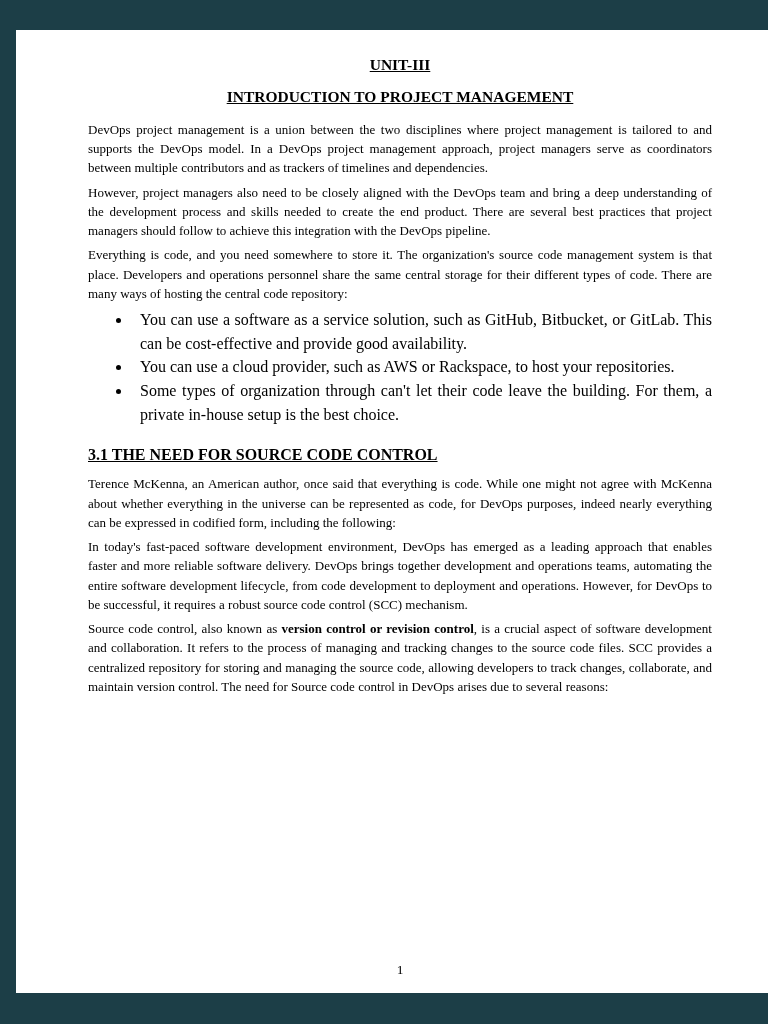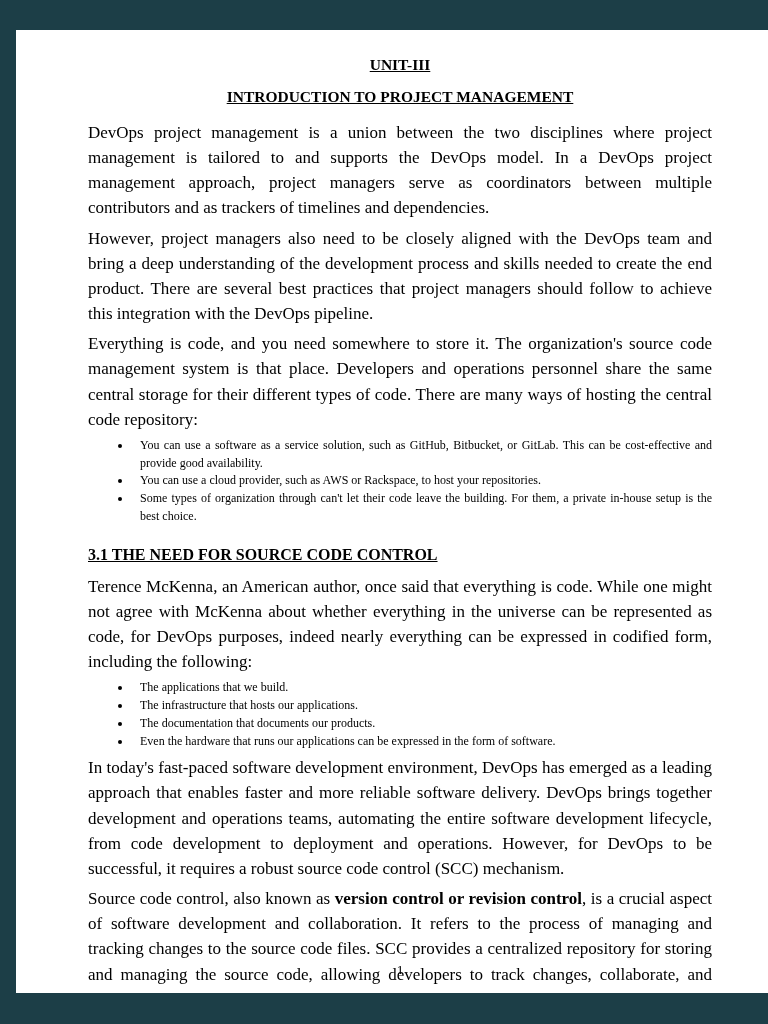--- a/index.html
+++ b/index.html
@@ -34,31 +34,31 @@
   .title {
     font-size: 15.5px;
     font-weight: bold;
     text-align: center;
     margin: 0 0 14px 0;
   }
   .title.second {
   }
   .u { text-decoration: underline; }
   .para {
-    font-size: 17px;
+    font-size: 13px;
     line-height: 1.48;
     text-align: justify;
     margin: 0 0 5px 0;
   }
   ul.bullets {
     margin: 0 0 5px 0;
     padding-left: 44px;
   }
   ul.bullets li {
-    font-size: 12px;
+    font-size: 16px;
     line-height: 1.48;
     text-align: justify;
     padding-left: 8px;
     margin: 0;
   }
   h2.section {
     font-size: 16px;
     font-weight: bold;
     margin: 20px 0 10px 0;
   }
@@ -90,26 +90,20 @@
     <ul class="bullets">
       <li>You can use a software as a service solution, such as GitHub, Bitbucket, or GitLab. This can be cost-effective and provide good availability.</li>
       <li>You can use a cloud provider, such as AWS or Rackspace, to host your repositories.</li>
       <li>Some types of organization through can't let their code leave the building. For them, a private in-house setup is the best choice.</li>
     </ul>
 
     <h2 class="section"><span class="u">3.1 THE NEED FOR SOURCE CODE CONTROL</span></h2>
 
     <p class="para">Terence McKenna, an American author, once said that everything is code. While one might not agree with McKenna about whether everything in the universe can be represented as code, for DevOps purposes, indeed nearly everything can be expressed in codified form, including the following:</p>
 
-    <ul class="bullets">
-      <li>The applications that we build.</li>
-      <li>The infrastructure that hosts our applications.</li>
-      <li>The documentation that documents our products.</li>
-      <li>Even the hardware that runs our applications can be expressed in the form of software.</li>
-    </ul>
 
 
     <p class="para">In today's fast-paced software development environment, DevOps has emerged as a leading approach that enables faster and more reliable software delivery. DevOps brings together development and operations teams, automating the entire software development lifecycle, from code development to deployment and operations. However, for DevOps to be successful, it requires a robust source code control (SCC) mechanism.</p>
 
     <p class="para"><span>Source code control, also known as </span><b>version control or revision control</b><span>, is a crucial aspect of software development and collaboration. It refers to the process of managing and tracking changes to the source code files. SCC provides a centralized repository for storing and managing the source code, allowing developers to track changes, collaborate, and maintain version control. The need for Source code control in DevOps arises due to several reasons:</span></p>
 
 
     <div class="page-number">1</div>
 
   </div>

